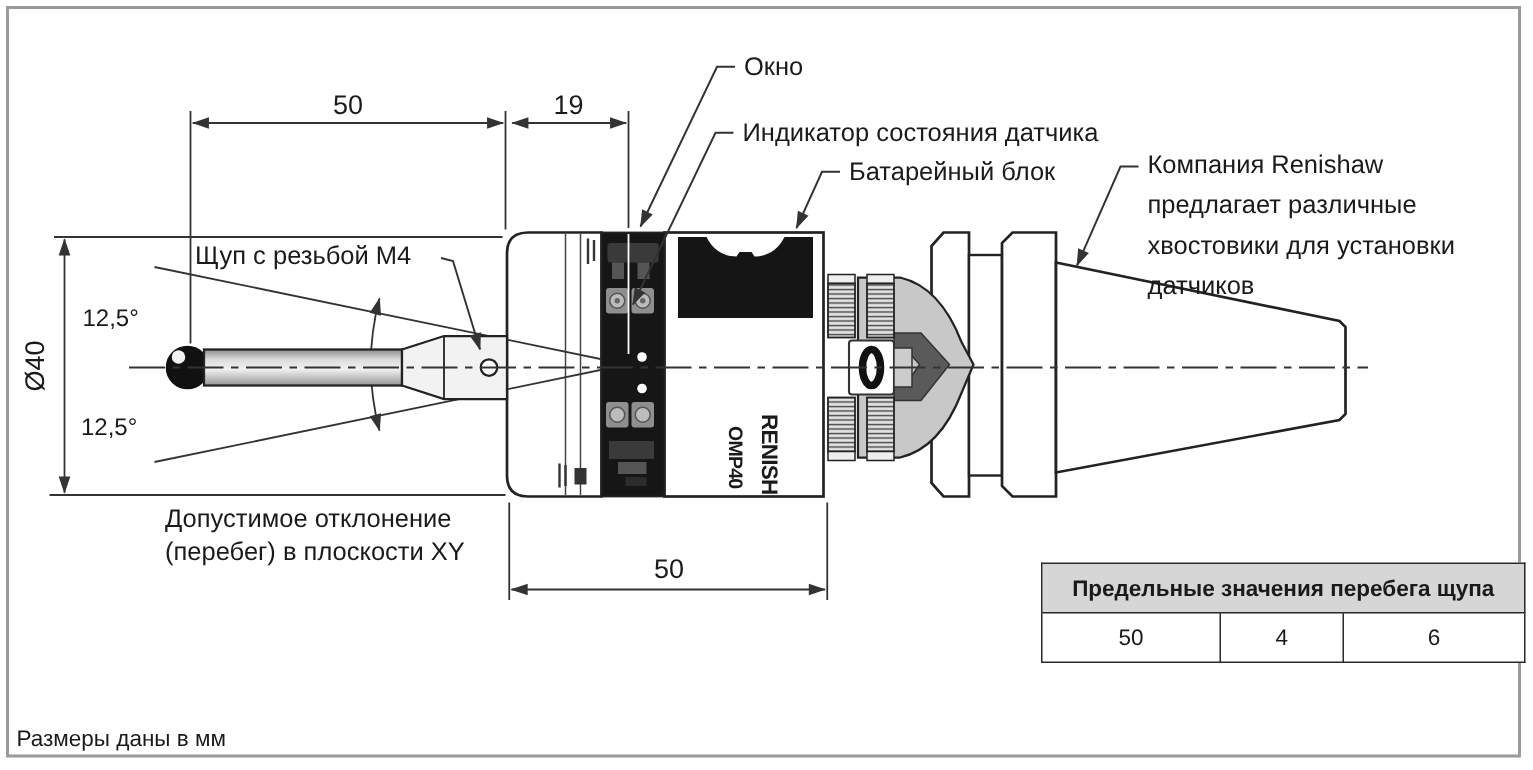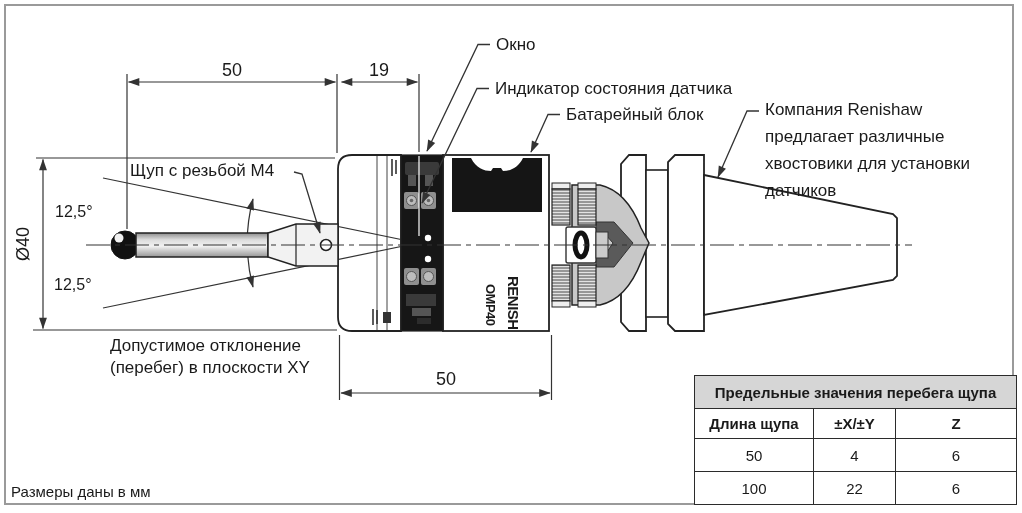--- a/index.html
+++ b/index.html
@@ -180,31 +180,21 @@
     <table class="limits">
       <colgroup>
           <col style="width:119px">
           <col style="width:82px">
           <col style="width:121px">
         </colgroup>
       <tbody>
         <tr class="title">
           <td colspan="3">Предельные значения перебега щупа</td>
         </tr>
-        <tr class="head">
-          <th>Длина щупа</th>
-          <th>±X/±Y</th>
-          <th>Z</th>
-        </tr>
         <tr class="row">
           <td>50</td>
           <td>4</td>
-          <td>6</td>
-        </tr>
-        <tr class="row">
-          <td>100</td>
-          <td>22</td>
           <td>6</td>
         </tr>
       </tbody>
     </table>
   </div>
 </div>
 
 </body></html>

